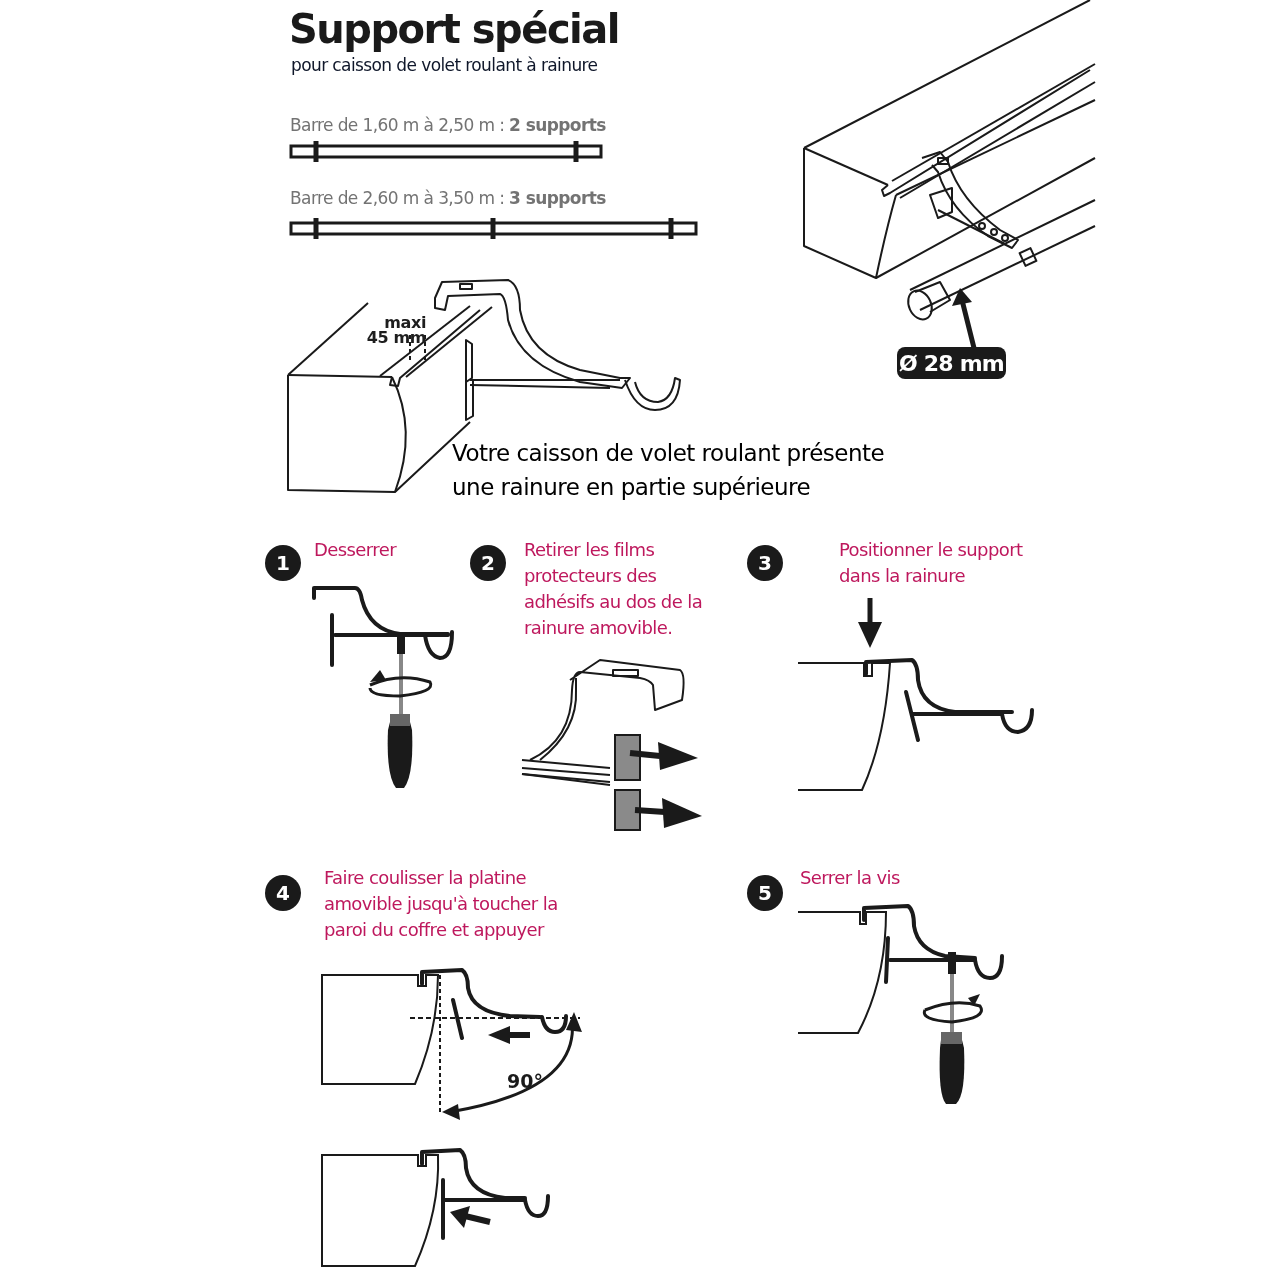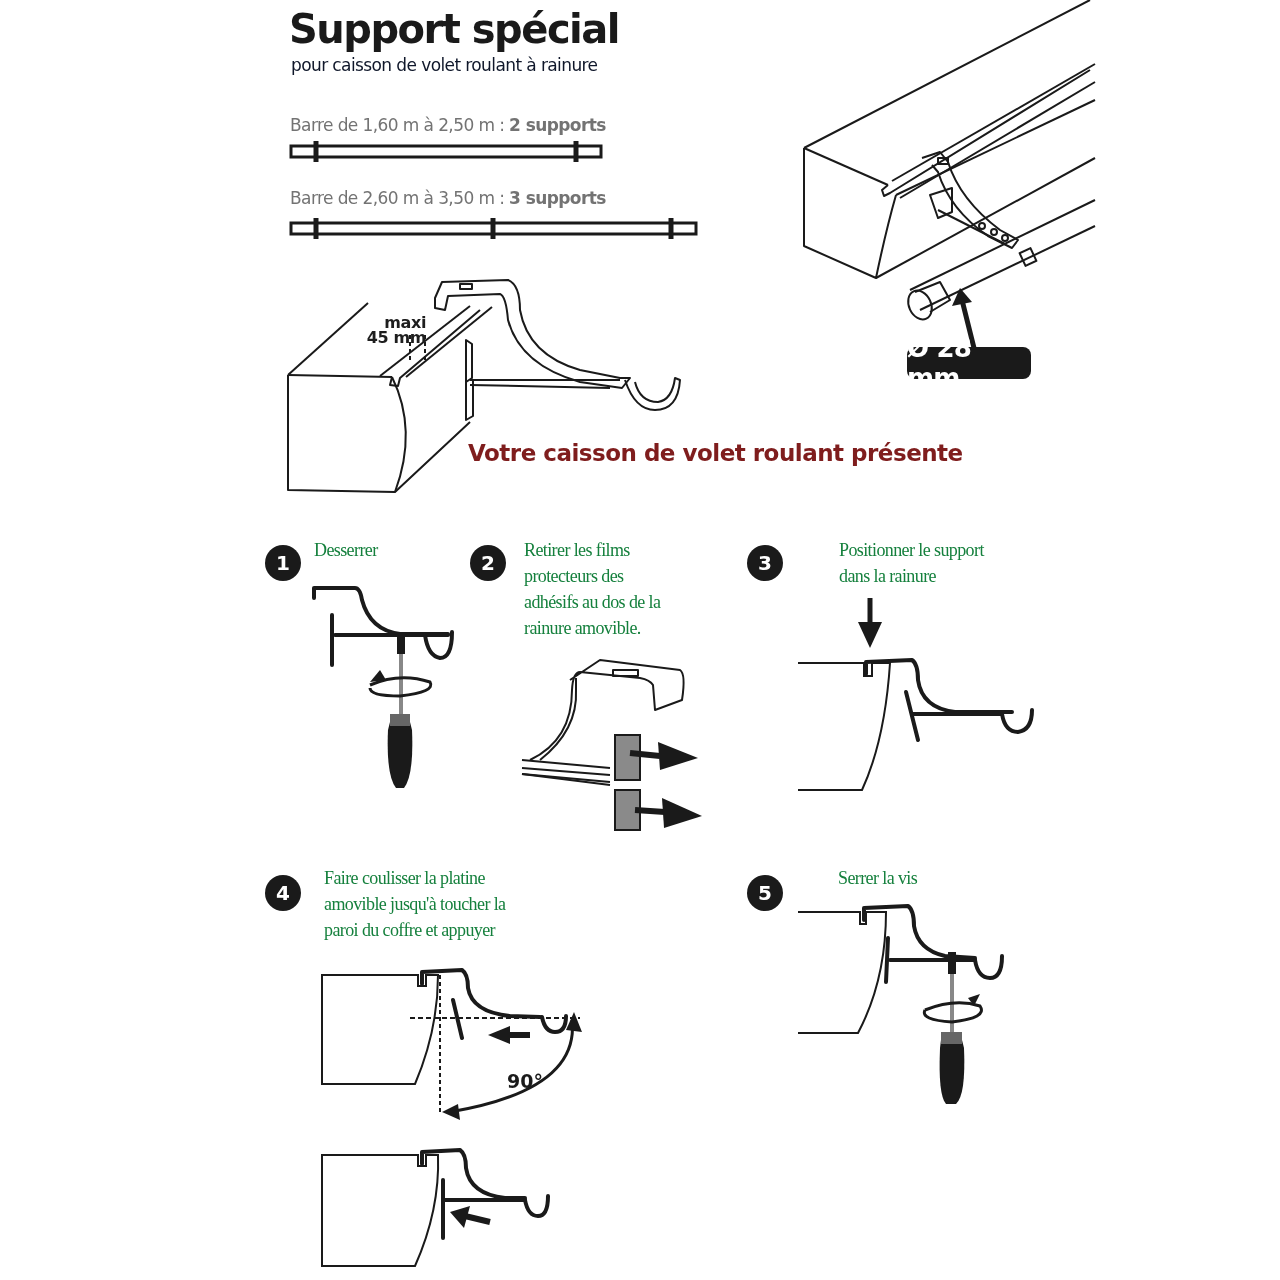--- a/index.html
+++ b/index.html
@@ -2,24 +2,24 @@
 <html><head>
   <meta charset="utf-8">
   <style>
     html, body { margin:0; padding:0; background:#ffffff; }
     body { width:1280px; height:1280px; position:relative; overflow:hidden; font-family:"DejaVu Sans", sans-serif; color:#1e1e1e; }
     .abs { position:absolute; }
     .title { left:289px; top:6px; font-size:40px; font-weight:bold; letter-spacing:-1.5px; color:#1a1a1a; }
     .subtitle { left:291px; top:55px; font-size:17px; letter-spacing:-0.6px; color:#0f172a; }
     .bar-label { font-size:17px; letter-spacing:-0.6px; color:#737373; }
     .bar-label b { font-weight:bold; }
-    .notice { left:468px; top:436px; font-size:23px; font-weight:bold; line-height:34px; letter-spacing:-0.5px; color:#7f1d1d; }
+    .notice { left:452px; top:436px; font-size:23px; font-weight:normal; line-height:34px; letter-spacing:-0.5px; color:#000000; }
     .badge { width:36px; height:36px; border-radius:50%; background:#1a1a1a; color:#fff; font-weight:bold; font-size:20px; display:flex; align-items:center; justify-content:center; }
-    .step-text { font-size:18px; line-height:26px; letter-spacing:-0.6px; color:#15803d;font-family:Liberation Serif, serif; }
-    .diam { left:897px; top:347px; width:124px; height:32px; background:#1a1a1a; border-radius:8px; color:#fff; font-weight:bold; font-size:26px; letter-spacing:-0.8px; display:flex; align-items:center; justify-content:center;margin-left:10px; }
+    .step-text { font-size:18px; line-height:26px; letter-spacing:-0.6px; color:#be185d; }
+    .diam { left:897px; top:347px; width:109px; height:32px; background:#1a1a1a; border-radius:8px; color:#fff; font-weight:bold; font-size:22px; letter-spacing:-0.8px; display:flex; align-items:center; justify-content:center; }
     svg { position:absolute; overflow:visible; }
     .maxi { font-size:16px; font-weight:bold; line-height:15px; text-align:right; letter-spacing:-0.4px;margin-top:22px; }
     .deg { font-size:19px; font-weight:bold; }
   </style>
 </head>
 <body>
 
 <div class="abs title">Support spécial</div>
 <div class="abs subtitle">pour caisson de volet roulant à rainure</div>
 
@@ -102,20 +102,21 @@
     <path d="M186 112 L186 150 L193 146 L193 110"></path>
     <path d="M190 110 L340 110 M190 115 L330 118"></path>
   </g>
 </svg>
 <div class="abs maxi" style="left:360px; top:293px; width:66px;">
   <div>maxi</div>
   <div>45 mm</div>
 </div>
 <div class="abs notice">
   <div>Votre caisson de volet roulant présente</div>
+  <div>une rainure en partie supérieure</div>
 </div>
 
 <div class="abs" style="left:265px; top:545px;">
   <div class="badge">1</div>
 </div>
 <div class="abs step-text" style="left:314px; top:537px;">
   <div>Desserrer</div>
 </div>
 <svg style="left:300px; top:570px;" width="170" height="230">
   <g fill="none" stroke="#1a1a1a" stroke-width="4" stroke-linejoin="round" stroke-linecap="round">
@@ -214,21 +215,21 @@
     <path d="M134 60 L215 60"></path>
     <path d="M215 60 Q218 76 228 76 Q238 76 238 56"></path>
   </g>
   <path d="M180 82 L155 76" stroke="#1a1a1a" stroke-width="6"></path>
   <path d="M160 66 L140 72 L154 88 Z" fill="#1a1a1a"></path>
 </svg>
 
 <div class="abs" style="left:747px; top:875px;">
   <div class="badge">5</div>
 </div>
-<div class="abs step-text" style="left:800px; top:865px;margin-left:38px;">
+<div class="abs step-text" style="left:800px; top:865px;">
   <div>Serrer la vis</div>
 </div>
 <svg style="left:790px; top:890px;" width="230" height="220">
   <g fill="none" stroke="#1a1a1a" stroke-width="2">
     <path d="M8 22 L70 22 L70 34 L76 34 L76 22 L96 22 Q96 90 68 143 L8 143"></path>
   </g>
   <g fill="none" stroke="#1a1a1a" stroke-width="4" stroke-linecap="round" stroke-linejoin="round">
     <path d="M74 30 L74 18 L118 16 Q124 20 124 36 Q128 60 155 66 L185 68"></path>
     <path d="M98 48 L96 92"></path>
     <path d="M100 70 L185 70"></path>

